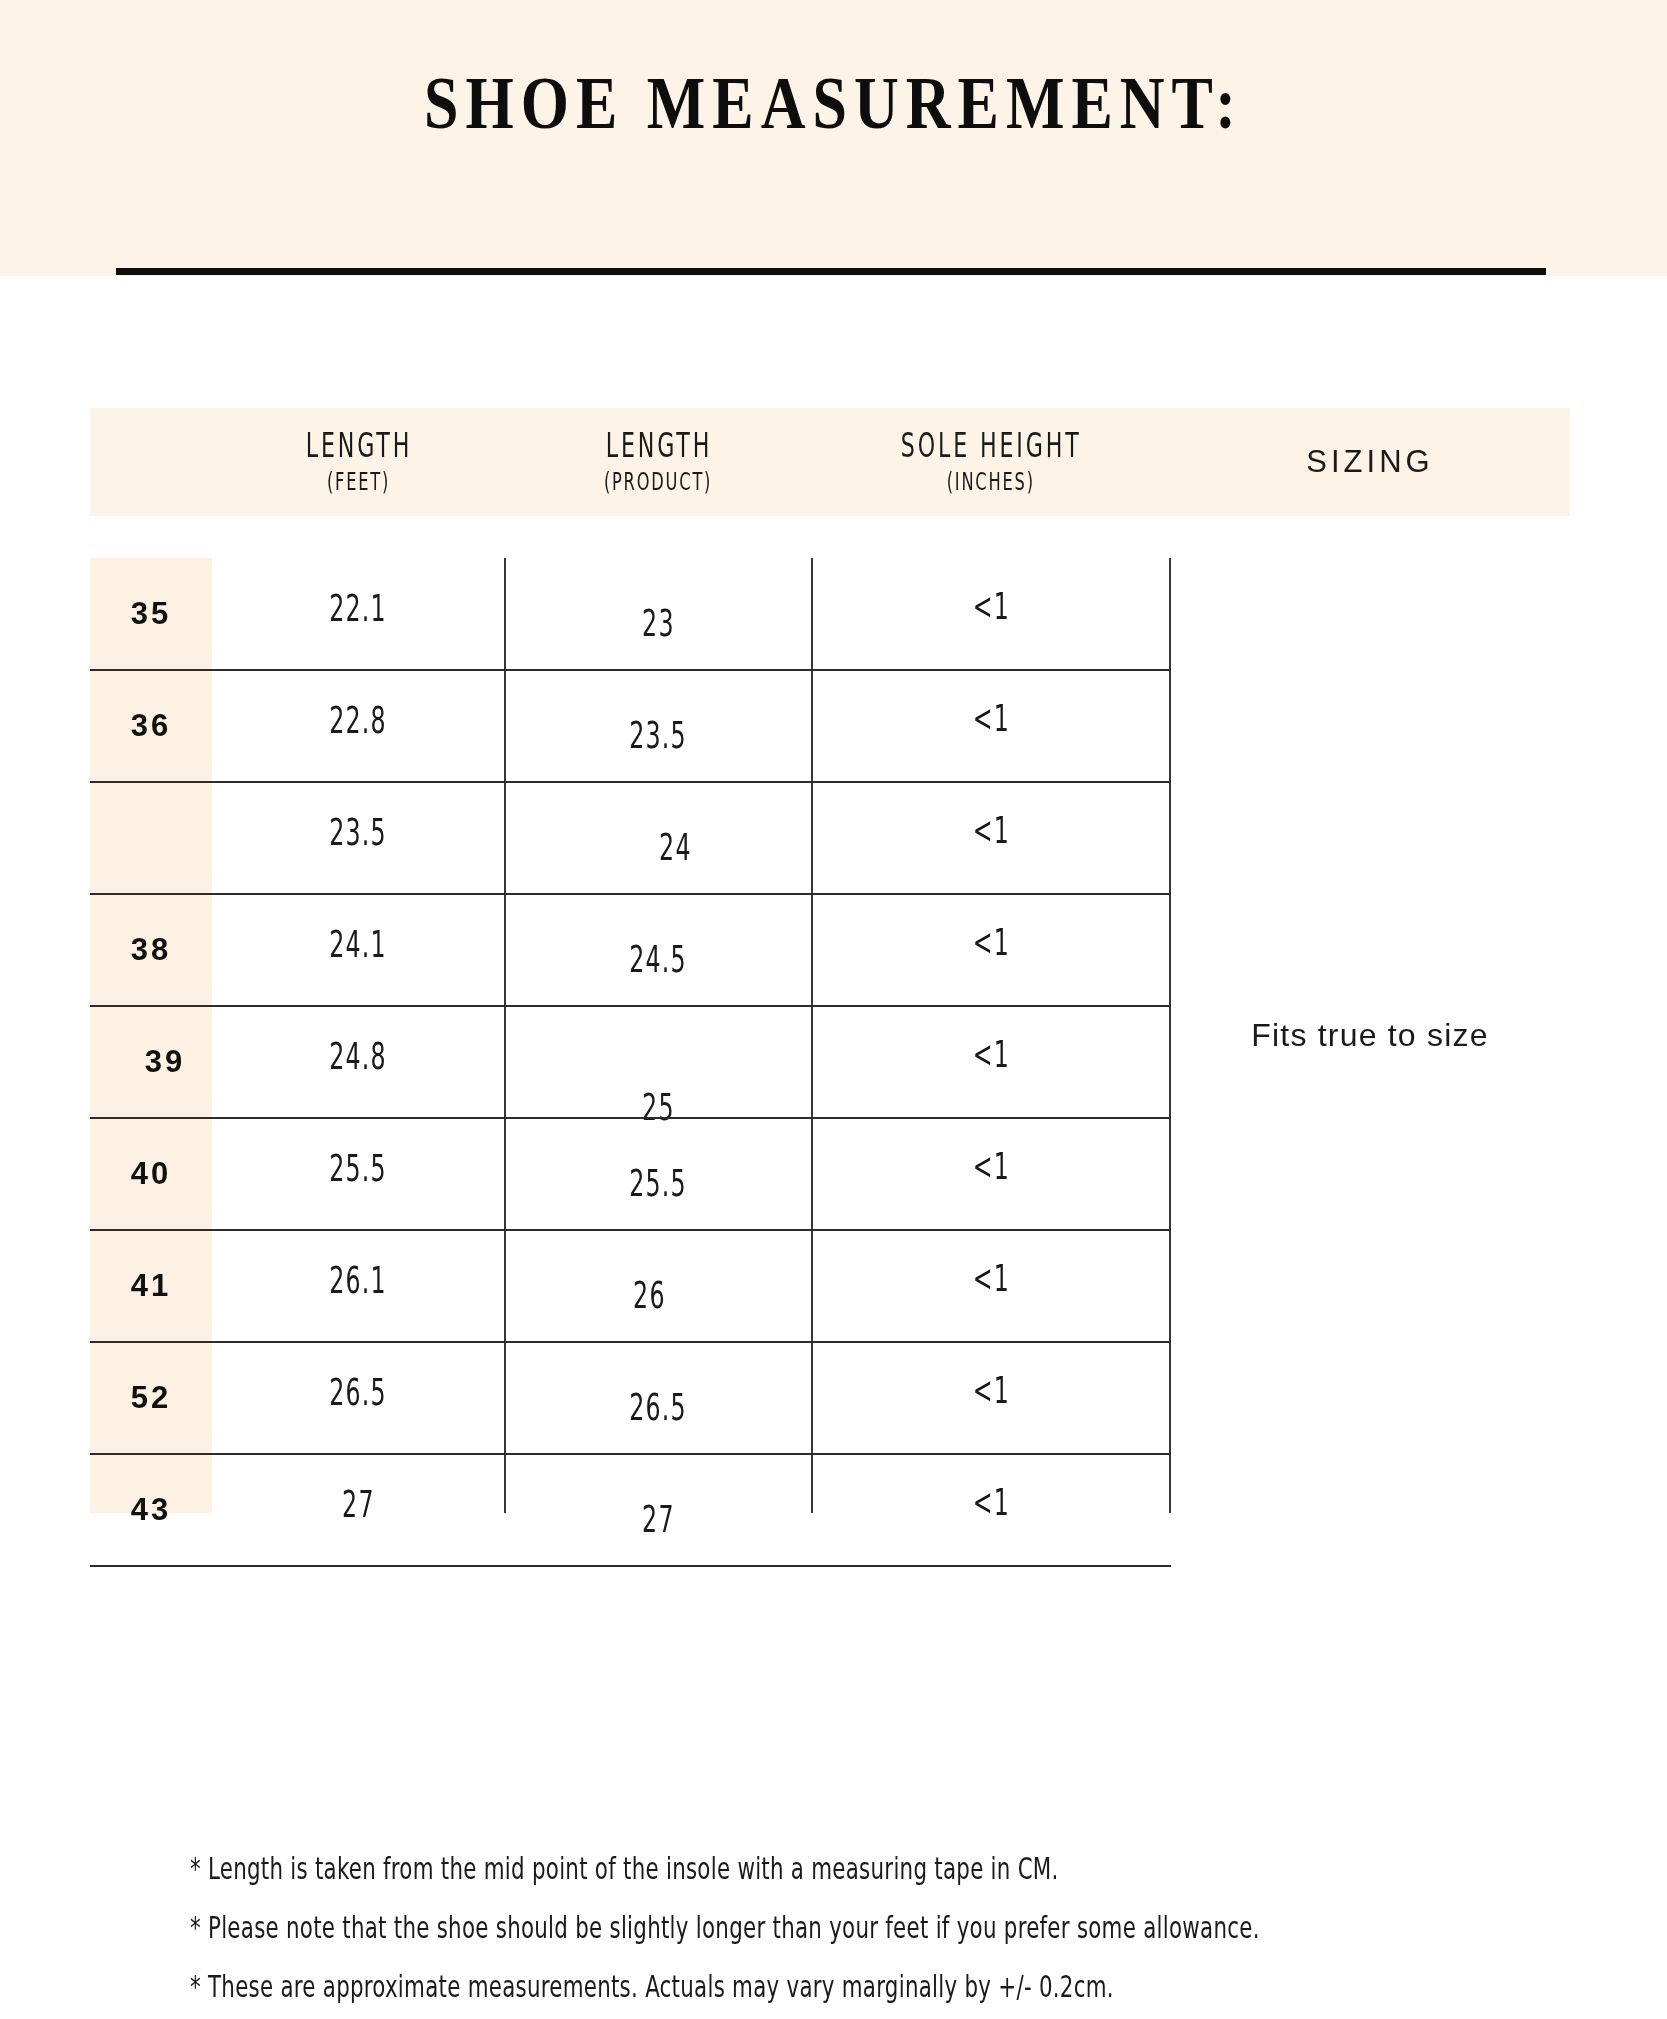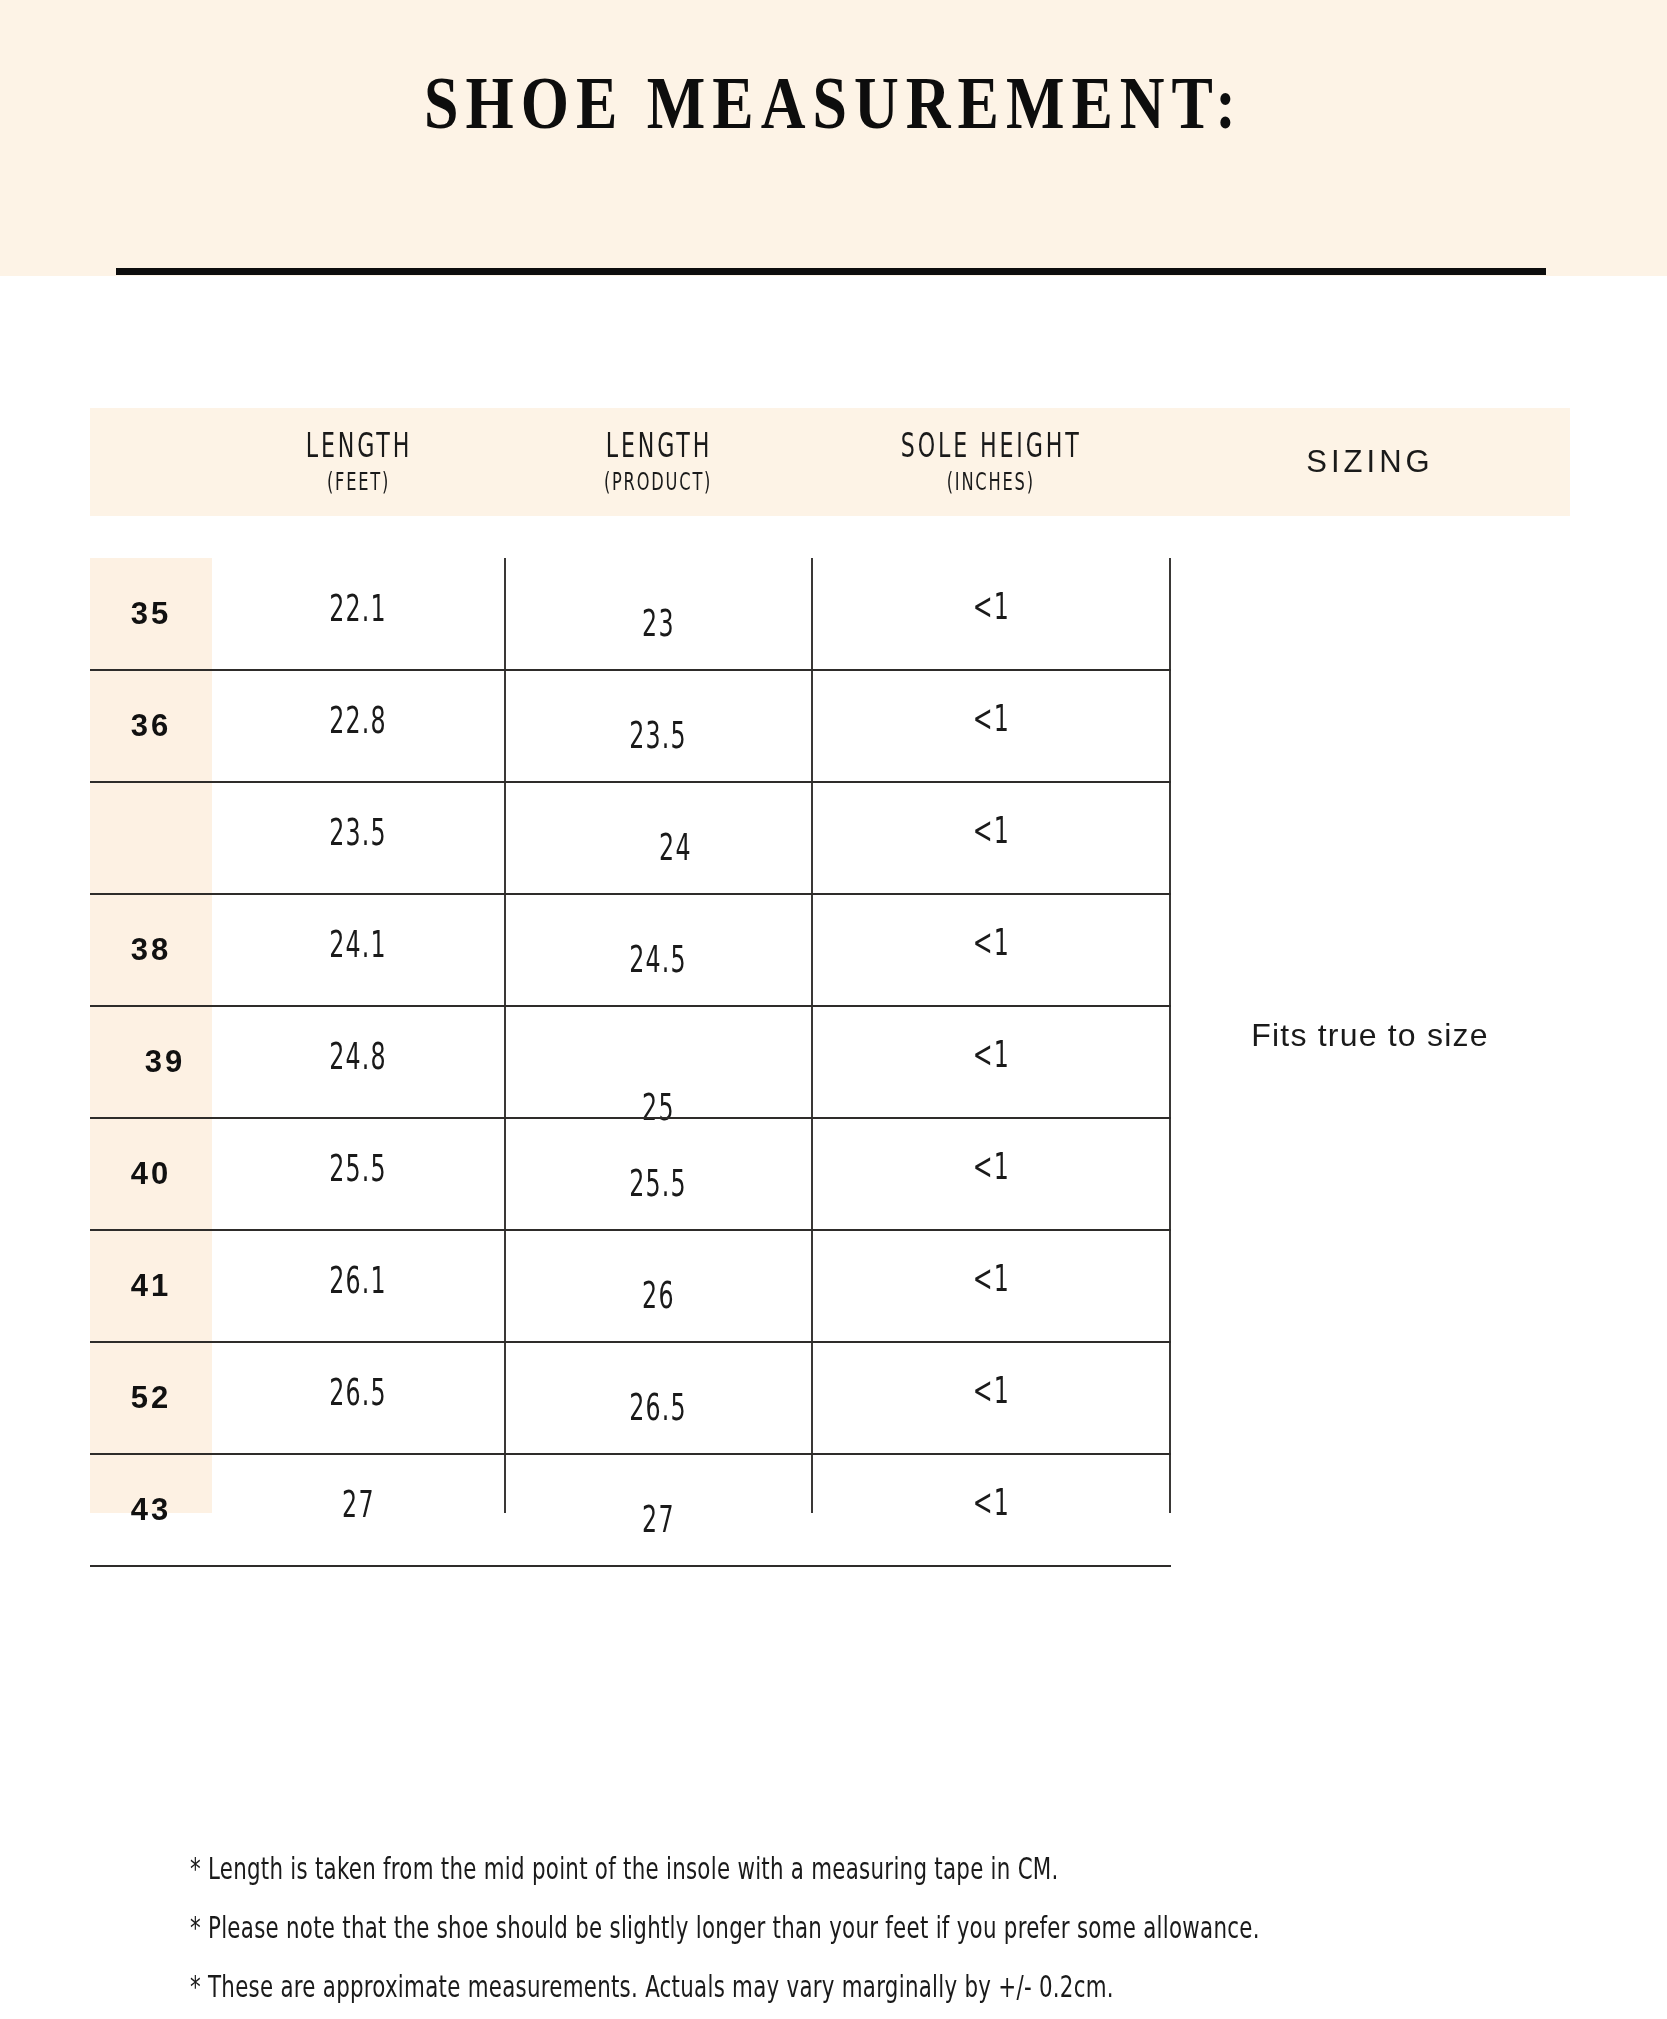--- a/index.html
+++ b/index.html
@@ -325,21 +325,21 @@
         </div>
       </div>
       <div class="hline" style="top: 671px;"></div>
       <div class="row" style="top: 672px;">
         <div class="cell" style="left: 0px; width: 122px;">
           <span class="cell-size">41</span>
         </div>
         <div class="cell cell-feet" style="left: 122px; width: 293px;">
           <span class="cell-num">26.1</span>
         </div>
-        <div class="cell cell-prod" style="left: 415px; width: 307px;">
+        <div class="cell cell-prod" style="left: 406px; width: 307px;">
           <span class="cell-num">26</span>
         </div>
         <div class="cell cell-sole" style="left: 722px; width: 358px;">
           <span class="cell-num">&lt;1</span>
         </div>
       </div>
       <div class="hline" style="top: 783px;"></div>
       <div class="row" style="top: 784px;">
         <div class="cell" style="left: 0px; width: 122px;">
           <span class="cell-size">52</span>

